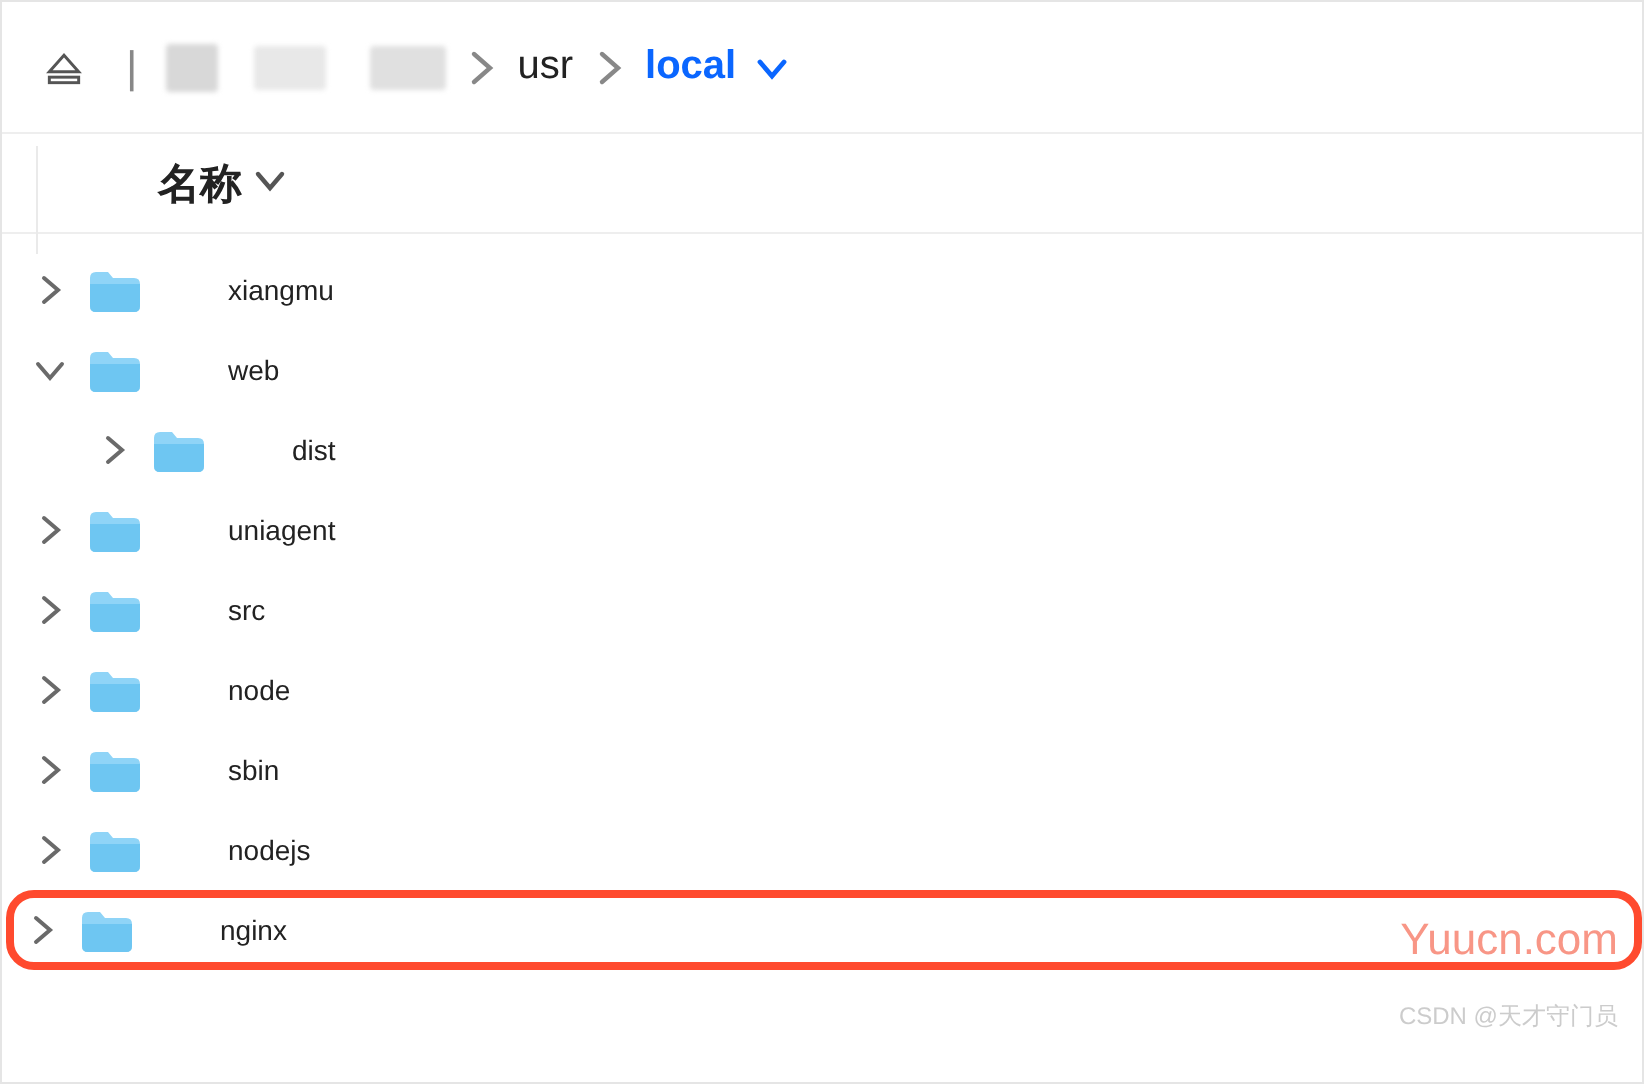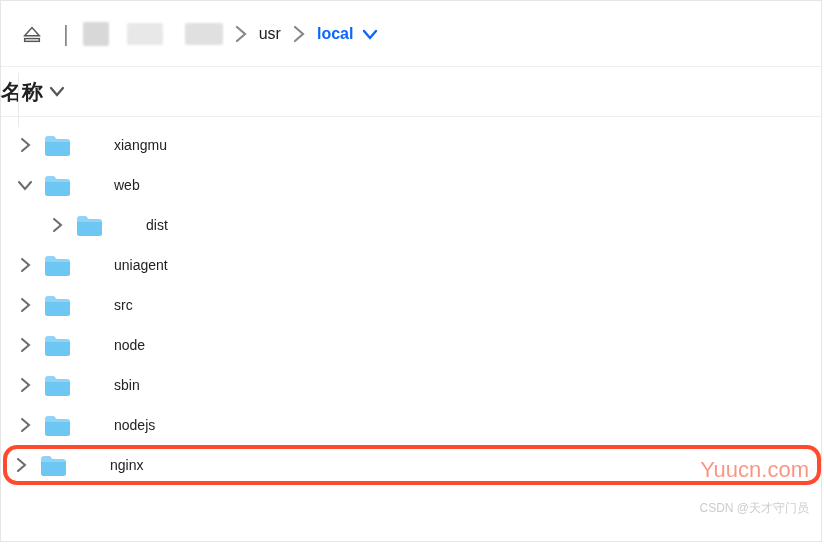--- a/index.html
+++ b/index.html
@@ -27,28 +27,29 @@
   .blurred-box {
     display: inline-block;
     background: #d8d8d8;
     border-radius: 2px;
     filter: blur(1.2px);
   }
   .blurred-1 { width: 26px; height: 24px; }
   .blurred-2 { width: 36px; height: 22px; margin-left: 8px; background:#e8e8e8; }
   .blurred-3 { width: 38px; height: 22px; margin-left: 12px; background:#e0e0e0; }
   .crumb-sep svg { display:block; }
-  .crumb { font-size: 16px; color: #222; }
+  .crumb { font-size: 20px; color: #222; }
   .crumb.active { color: #0a66ff; font-weight: 600; text-align: center; }
   .crumb-drop svg { margin-left: 4px; vertical-align: -2px; }
   .header-row {
     display: flex;
     align-items: center;
     height: 50px;
     border-bottom: 1px solid #eee;
+    padding-left: 78px;
     gap: 6px;
   }
   .header-label { font-weight: 600; font-size: 21px; }
   .tree { padding: 8px 0 0 6px; }
   .row {
     display: flex;
     align-items: center;
     height: 40px;
     gap: 8px;
     padding-left: 8px;

